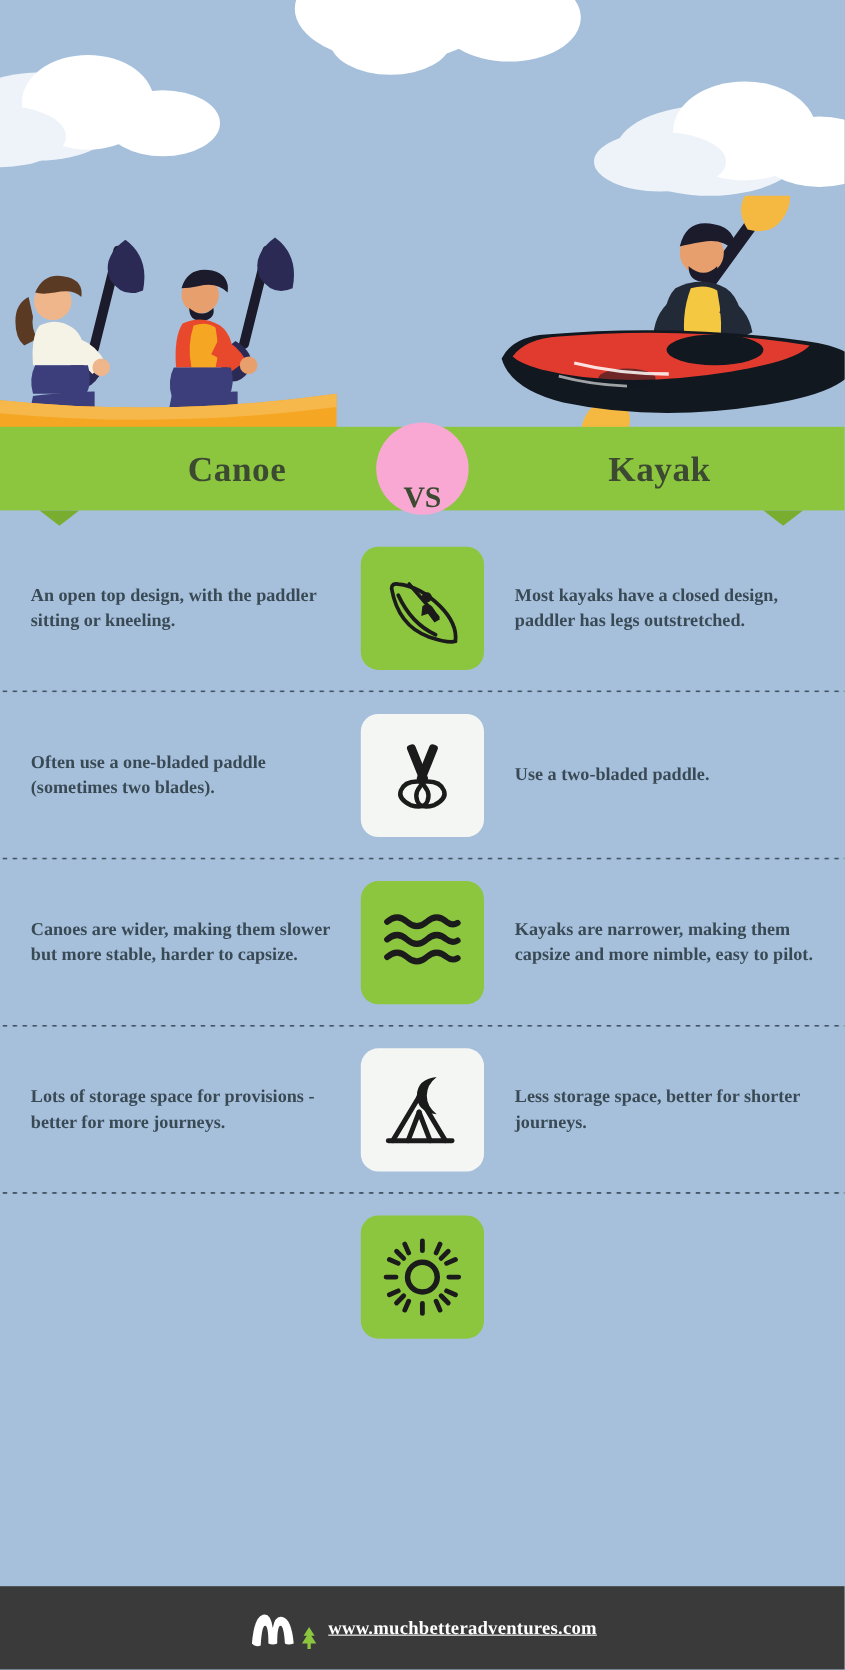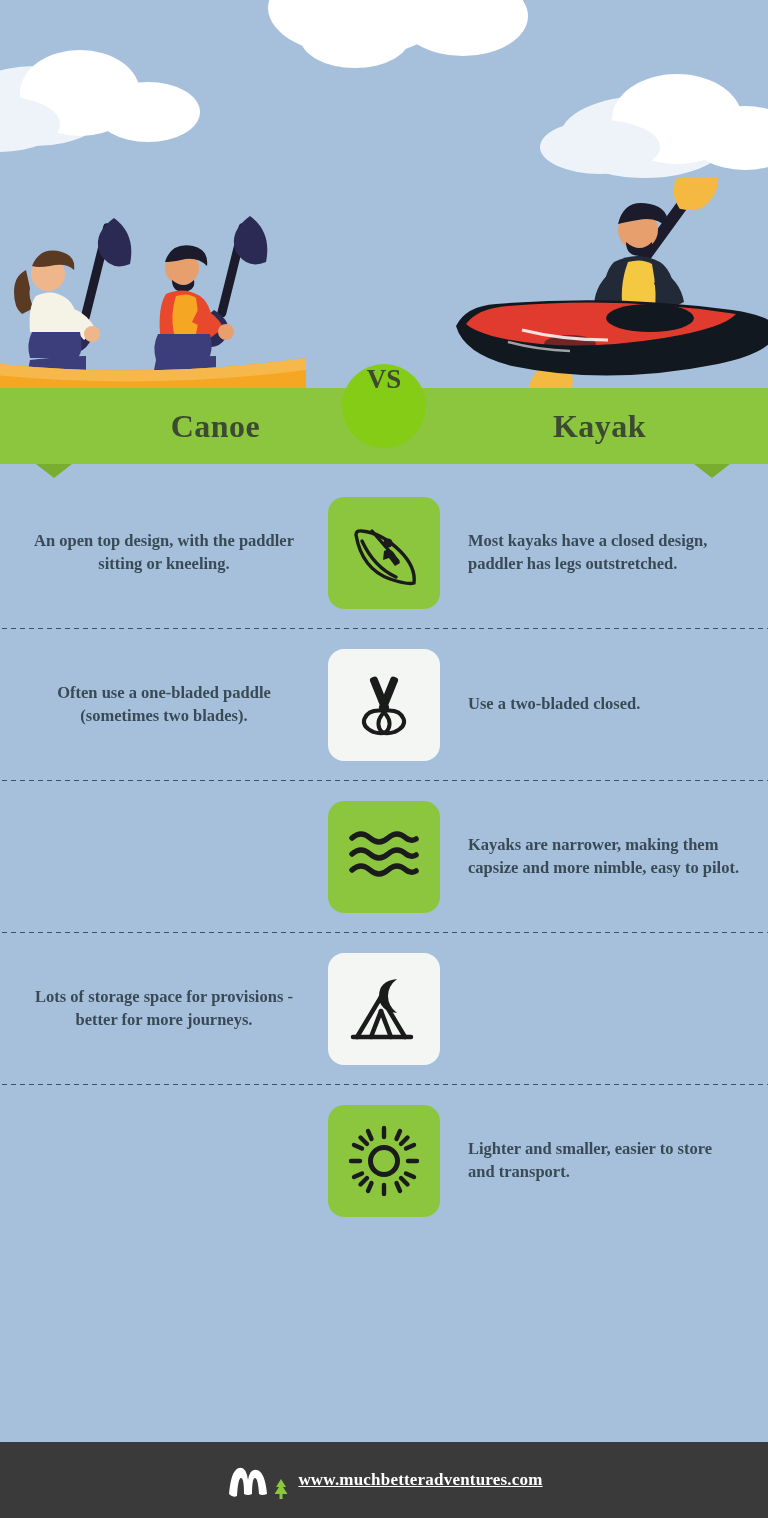--- a/index.html
+++ b/index.html
@@ -66,25 +66,25 @@
   .banner-left { left: 0; }
   .banner-right { left: 384px; }
   .banner-title {
     font-size: 32px;
     font-weight: bold;
     color: #3c4a32;
     letter-spacing: .5px;
   }
   .vs-circle {
     position: absolute;
-    left: 342px; top: 364px;
+    left: 342px; top: 384px;
     width: 84px; height: 84px;
     border-radius: 50%;
-    background: #84cc16;
-    display: flex; align-items: flex-start; justify-content: center;
+    background: #f9a8d4;
+    display: flex; align-items: flex-end; justify-content: center;
     box-shadow: 0 0 0 0 rgba(0,0,0,0);
     z-index: 6;
   }
   .vs-text { font-size: 27px; font-weight: bold; color: #3c4a32; }
 
   
   .notch {
     position: absolute;
     top: 464px;
     width: 0; height: 0;
@@ -115,21 +115,21 @@
   }
   .row .side {
     width: 300px;
     padding: 0 14px;
     text-align: left;
     font-size: 16.5px;
     line-height: 1.38;
     color: #394a55;
     font-weight: bold;
   }
-  .row .side.left { margin-left: 14px; text-align: center; }
+  .row .side.left { margin-left: 14px; text-align: left; }
   .row .side.right { margin-left: auto; margin-right: 14px; }
   .icon-box {
     position: absolute;
     left: 50%;
     transform: translateX(-50%);
     width: 112px; height: 112px;
     border-radius: 16px;
     display: flex; align-items: center; justify-content: center;
   }
   .icon-box.green { background: #8cc63f; }
@@ -296,25 +296,26 @@
           <g transform="rotate(22 36 36)">
             <rect x="32" y="6" width="8" height="36" rx="3" fill="#1b1b1b"></rect>
             <path d="M36 42 q-13 4 -13 14 q0 8 13 9 q13 -1 13 -9 q0 -10 -13 -14z" fill="none" stroke="#1b1b1b" stroke-width="4"></path>
           </g>
           <g transform="rotate(-22 36 36)">
             <rect x="32" y="6" width="8" height="36" rx="3" fill="#1b1b1b"></rect>
             <path d="M36 42 q-13 4 -13 14 q0 8 13 9 q13 -1 13 -9 q0 -10 -13 -14z" fill="none" stroke="#1b1b1b" stroke-width="4"></path>
           </g>
         </svg>
       </div>
-      <div class="side right">Use a two-bladed closed.</div>
+      <div class="side right">Use a two-bladed paddle.</div>
     </div>
     <div class="divider"></div>
 
     <div class="row">
+      <div class="side left">Canoes are wider, making them slower but more stable, harder to capsize.</div>
       <div class="icon-box green">
         <svg width="74" height="62" viewBox="0 0 74 62" xmlns="http://www.w3.org/2000/svg">
           <g stroke="#1b1b1b" stroke-width="5.5" fill="none" stroke-linecap="round">
             <path d="M5 12 q9 -8 18 0 q9 8 18 0 q9 -8 18 0 q5 4 10 1"></path>
             <path d="M5 28 q9 -8 18 0 q9 8 18 0 q9 -8 18 0 q5 4 10 1"></path>
             <path d="M5 44 q9 -8 18 0 q9 8 18 0 q9 -8 18 0 q5 4 10 1"></path>
           </g>
         </svg>
       </div>
       <div class="side right">Kayaks are narrower, making them capsize and more nimble, easy to pilot.</div>
@@ -328,20 +329,21 @@
           <path d="M52 6 q-18 2 -18 17 q0 15 18 17 q-9 -7 -9 -17 q0 -10 9 -17z" fill="#1b1b1b"></path>
           <g stroke="#1b1b1b" stroke-width="4.5" fill="none" stroke-linecap="round" stroke-linejoin="round">
             <path d="M36 24 L12 64"></path>
             <path d="M36 24 L60 64"></path>
             <path d="M8 64 L66 64"></path>
             <path d="M36 38 L26 64"></path>
             <path d="M36 38 L46 64"></path>
           </g>
         </svg>
       </div>
+      <div class="side right">Less storage space, better for shorter journeys.</div>
     </div>
     <div class="divider"></div>
 
     <div class="row">
       <div class="icon-box green">
         <svg width="74" height="74" viewBox="0 0 74 74" xmlns="http://www.w3.org/2000/svg">
           <circle cx="37" cy="37" r="13.5" fill="none" stroke="#1b1b1b" stroke-width="5"></circle>
           <g stroke="#1b1b1b" stroke-width="4.4" stroke-linecap="round">
             <path d="M37 4 v9"></path>
               <path d="M37 61 v9"></path>
@@ -355,21 +357,20 @@
               <path d="M49.5 59 l3.5 8"></path>
             <path d="M53 7 l-3.5 8"></path>
               <path d="M24.5 59 l-3.5 8"></path>
             <path d="M7 21 l8 3.5"></path>
               <path d="M59 49.5 l8 3.5"></path>
             <path d="M7 53 l8 -3.5"></path>
               <path d="M59 24.5 l8 -3.5"></path>
           </g>
         </svg>
       </div>
-      <div class="side right">Lighter and smaller, easier to store and transport.</div>
     </div>
   </div>
 
   <div class="footer">
     <div class="logo-wrap">
       <svg width="46" height="40" viewBox="0 0 46 40" xmlns="http://www.w3.org/2000/svg">
         <path d="M4 34 q2 -24 10 -26 q7 -2 9 12 q2 -12 9 -10 q8 2 10 24 q-5 2 -8 0 q-1 -16 -4 -16 q-3 0 -3 16 q-4 2 -8 0 q0 -16 -3 -16 q-3 0 -4 18 q-4 2 -8 -2z" fill="#ffffff"></path>
       </svg>
       <svg width="16" height="22" viewBox="0 0 16 22" xmlns="http://www.w3.org/2000/svg">
         <path d="M8 1 L13 9 L10 9 L14.5 16 L9.5 16 L9.5 21 L6.5 21 L6.5 16 L1.5 16 L6 9 L3 9z" fill="#8cc63f"></path>

